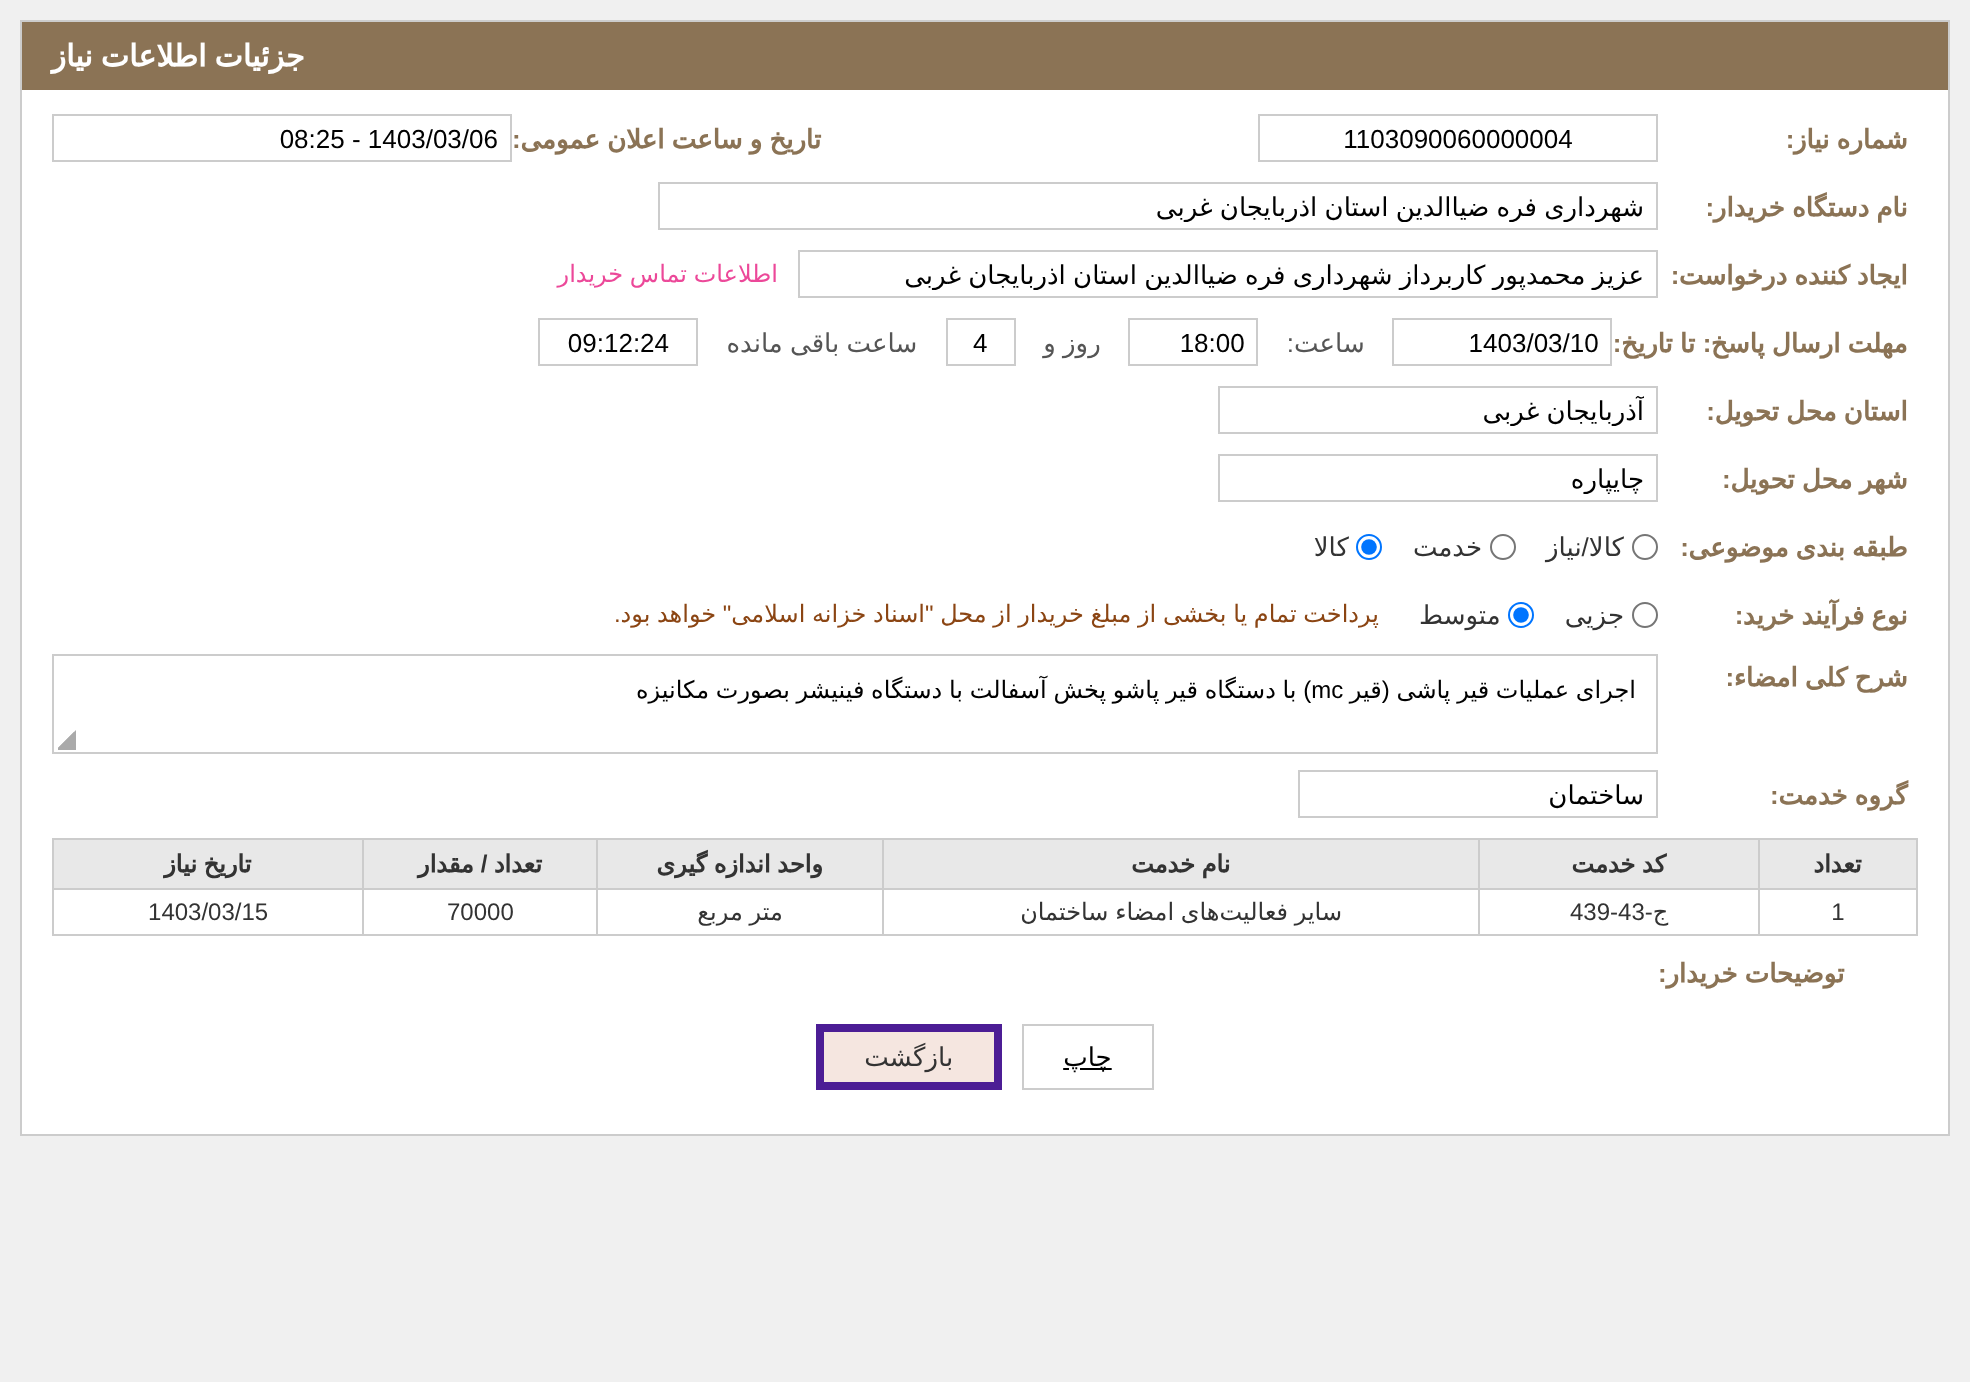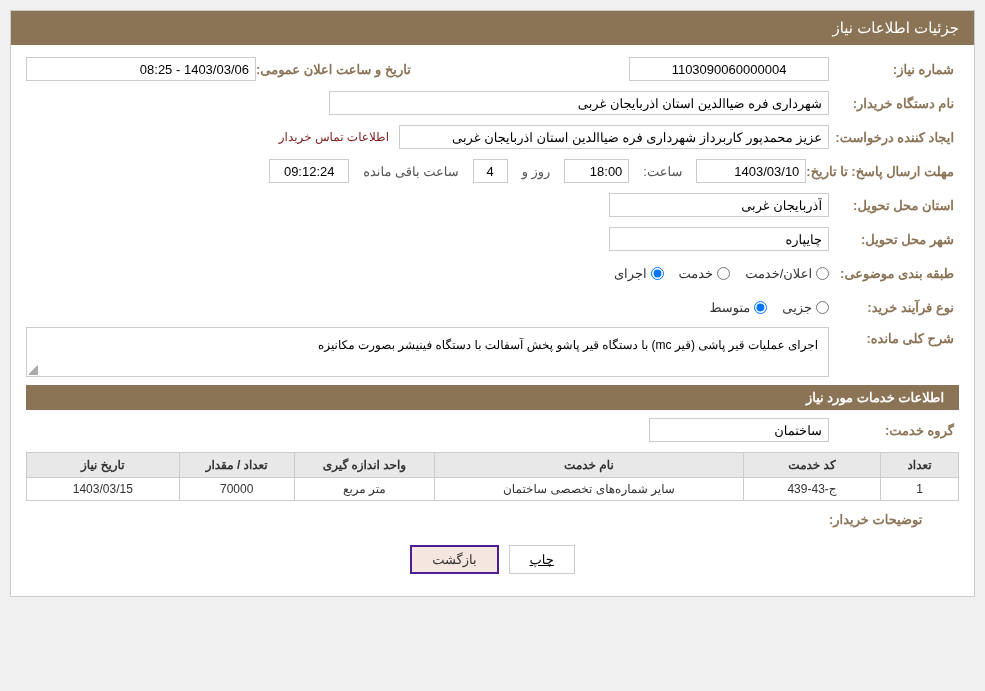--- a/index.html
+++ b/index.html
@@ -16,24 +16,24 @@
       background: #f0f0f0;
       padding: 10px;
     }
     .main-container {
       background: #fff;
       border: 1px solid #ccc;
     }
     .header-bar {
       background: #8B7355;
       color: #fff;
-      text-align: right;
+      text-align: left;
       padding: 8px 15px;
       font-size: 15px;
-      font-weight: normal;
+      font-weight: bold;
     }
     .content-area {
       padding: 10px 15px;
     }
     .form-row {
       display: flex;
       align-items: center;
       margin-bottom: 6px;
       min-height: 28px;
     }
@@ -48,21 +48,21 @@
     .input-field {
       border: 1px solid #ccc;
       padding: 3px 6px;
       height: 24px;
       background: #fff;
       font-family: Tahoma, Arial, sans-serif;
       font-size: 13px;
       direction: rtl;
     }
     .link-blue {
-      color: #7f1d1d;
+      color: #ec4899;
       text-decoration: none;
       font-size: 12px;
       margin-left: 21px;
     }
     .inline-label {
       margin-left: 8px;
       margin-right: 8px;
       color: #555;
     }
     .time-row {
@@ -182,21 +182,21 @@
       cursor: pointer;
       border: 1px solid #999;
     }
     .btn-print {
       background: #fff;
       border: 1px solid #ccc;
       text-decoration: underline;
     }
     .btn-back {
       background: #f5e6e0;
-      border: 2px solid #4c1d95;
+      border: 4px solid #4c1d95;
       color: #333;
     }
     .content-inner {
       position: relative;
     }
     .shmarehniaz-input {
       width: 200px;
       text-align: center;
     }
     .date-range-input {
@@ -263,58 +263,58 @@
       <div class="form-row">
         <span class="label-cell">شهر محل تحویل:</span>
         <input class="input-field" type="text" style="width: 220px;" value="چایپاره">
       </div>
 
       <div class="form-row">
         <span class="label-cell">طبقه بندی موضوعی:</span>
         <div class="radio-group">
           <div class="radio-item">
             <input type="radio" name="category" style="">
-            <span>اعلان/خدمت</span>
+            <span>کالا/نیاز</span>
           </div>
           <div class="radio-item">
             <input type="radio" name="category" style="">
             <span>خدمت</span>
           </div>
           <div class="radio-item">
             <input type="radio" name="category" checked="" style="">
-            <span>اجرای</span>
+            <span>کالا</span>
           </div>
         </div>
       </div>
 
       <div class="form-row">
         <span class="label-cell">نوع فرآیند خرید:</span>
         <div style="display:flex; align-items:center; gap:15px; flex-wrap:wrap;">
           <div class="radio-item">
             <input type="radio" name="purchasetype" style="">
             <span>جزیی</span>
           </div>
           <div class="radio-item">
             <input type="radio" name="purchasetype" checked="" style="">
             <span>متوسط</span>
           </div>
+          <span class="notice-text">پرداخت تمام یا بخشی از مبلغ خریدار از محل "اسناد خزانه اسلامی" خواهد بود.</span>
         </div>
       </div>
 
       <div style="display:flex; align-items:flex-start; margin-bottom:6px;">
-        <span class="label-cell" style="padding-top:4px;">شرح کلی مانده:</span>
+        <span class="label-cell" style="padding-top:4px;">شرح کلی امضاء:</span>
         <div style="flex:1; position:relative;">
           <div class="description-box">
             <span>اجرای عملیات قیر پاشی (قیر mc) با دستگاه قیر پاشو پخش آسفالت با دستگاه فینیشر بصورت مکانیزه</span>
           </div>
           <div style="position:absolute;bottom:2px;left:2px;width:10px;height:10px;border-right:9px solid #aaa;border-top:9px solid transparent;"></div>
         </div>
       </div>
 
-      <div class="section-divider">اطلاعات خدمات مورد نیاز</div>
 
       <div class="form-row">
         <span class="label-cell">گروه خدمت:</span>
         <input class="input-field" type="text" style="width: 180px;" value="ساختمان">
       </div>
 
       <div class="table-section">
         <table class="data-table">
           <thead>
             <tr>
@@ -323,21 +323,21 @@
               <th>نام خدمت</th>
               <th>واحد اندازه گیری</th>
               <th>تعداد / مقدار</th>
               <th>تاریخ نیاز</th>
             </tr>
           </thead>
           <tbody id="services-table-body">
             <tr>
               <td>1</td>
               <td>ج-43-439</td>
-              <td>سایر شماره‌های تخصصی ساختمان</td>
+              <td>سایر فعالیت‌های امضاء ساختمان</td>
               <td>متر مربع</td>
               <td>70000</td>
               <td>1403/03/15</td>
             </tr>
           </tbody>
         </table>
       </div>
 
       <div class="buyer-notes">
         <span class="buyer-notes-label">توضیحات خریدار:</span>

